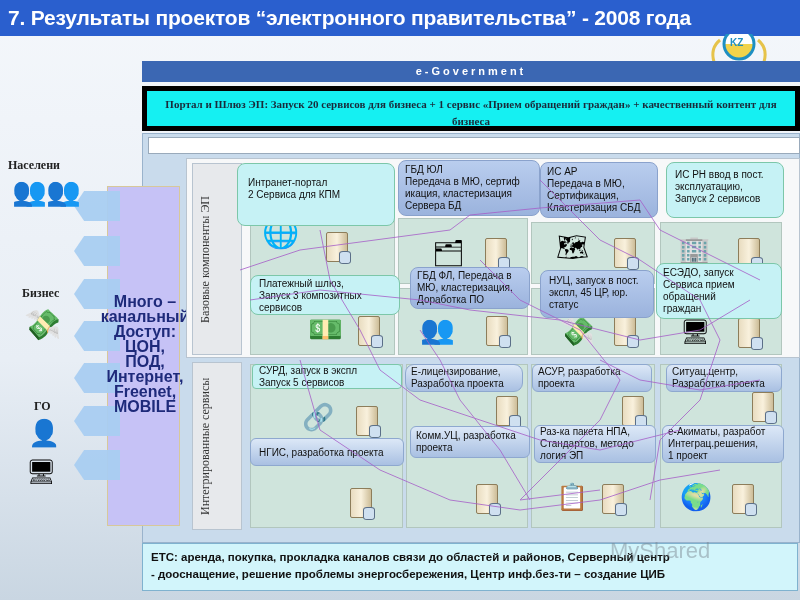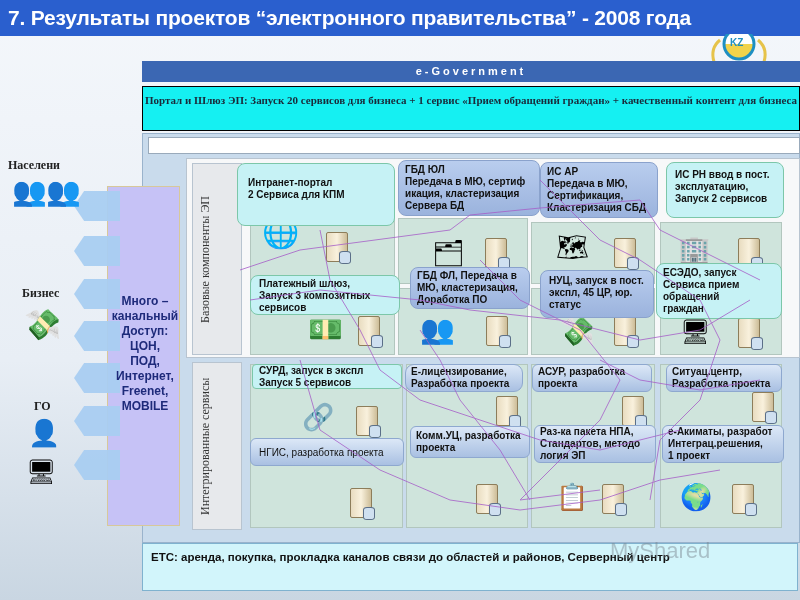--- a/index.html
+++ b/index.html
@@ -15,21 +15,21 @@
     padding: 6px 0 0 8px; white-space: nowrap; letter-spacing: -0.2px;
   }
   .logo { position: absolute; left: 706px; top: 34px; width: 66px; height: 30px; }
   .egov-bar {
     position: absolute; left: 142px; top: 61px; width: 658px; height: 21px;
     background: #3b67b3; color: #fff; font-size: 11px; letter-spacing: 3px;
     text-align: center; line-height: 21px; font-weight: bold;
   }
   .portal-box {
     position: absolute; left: 142px; top: 86px; width: 658px; height: 45px;
-    background: #15f0f2; border: 1px solid #000000;
+    background: #15f0f2; border: 5px solid #000000;
     font-family: "Liberation Serif", serif; font-weight: bold; font-size: 11px;
     text-align: center; line-height: 17px; padding-top: 5px; color: #1a2a3a;
   }
   .empty-bar {
     position: absolute; left: 148px; top: 137px; width: 652px; height: 17px;
     background: #fff; border: 1px solid #9ab;
   }
   .main-frame {
     position: absolute; left: 142px; top: 133px; width: 658px; height: 410px;
     background: #c9dbec; border: 1px solid #9ab3cc; z-index: -1;
@@ -37,21 +37,21 @@
   .left-label {
     position: absolute; left: 8px; font-family: "Liberation Serif", serif;
     font-weight: bold; font-size: 12px; color: #222;
   }
   .multi-box {
     position: absolute; left: 107px; top: 186px; width: 73px; height: 340px;
     background: #c6c2f6; border: 1px solid #d7c89a;
   }
   .multi-text {
     position: absolute; left: 100px; top: 294px; width: 90px;
-    text-align: center; font-weight: bold; font-size: 12px; line-height: 15px;
+    text-align: center; font-weight: bold; font-size: 16px; line-height: 15px;
     color: #1e2a7a;
   }
   .arrow {
     position: absolute; left: 74px; width: 46px; height: 30px;
     background: #a9cdf1;
     clip-path: polygon(0 50%, 22% 0, 100% 0, 100% 100%, 22% 100%);
     opacity: .95;
   }
   .section-panel {
     position: absolute; background: #e7e9ec; border: 1px solid #b8c4d0;
@@ -59,21 +59,21 @@
   .vlabel {
     position: absolute; writing-mode: vertical-rl; transform: rotate(180deg);
     font-family: "Liberation Serif", serif; font-size: 12px; color: #333;
     text-align: center; line-height: 14px;
   }
   .cell {
     position: absolute; background: #cfe4dc; border: 1px solid #b2c6be;
   }
   .callout {
     position: absolute; border-radius: 8px; font-size: 10px; line-height: 12px;
-    padding: 3px 6px; color: #111; font-weight: bold; z-index: 3;
+    padding: 3px 6px; color: #111; font-weight: normal; z-index: 3;
   }
   .c-cyan { background: #c6f2f5; border: 1px solid #7cc7a9; }
   .c-blue { background: linear-gradient(180deg,#b9cdee,#9bb3dd); border: 1px solid #8aa2cc; }
   .c-bar  { background: linear-gradient(180deg,#dce8f7,#a9c0e2); border: 1px solid #8ea8cf; border-radius: 6px; }
   .server {
     position: absolute; width: 22px; height: 30px; z-index: 2;
     background: linear-gradient(90deg,#e8dcc0,#f9f1dd 50%,#cdbd98);
     border: 1px solid #8d7d5a; border-radius: 2px;
   }
   .server::after {
@@ -274,14 +274,15 @@
     <polyline points="480,260 520,300 580,330 620,380 600,420 560,460 520,500 600,490"></polyline>
     <polyline points="540,180 600,240 640,260 700,300 720,340 700,400 660,440 650,500"></polyline>
     <polyline points="300,360 320,430 380,470 450,500 520,510 600,500 660,480 720,470"></polyline>
     <polyline points="420,330 440,360 460,400 500,450 530,500"></polyline>
     <polyline points="600,360 640,380 700,390 760,380"></polyline>
   </g>
 </svg>
 
 <div class="footer-box">
   <div>ЕТС: аренда, покупка, прокладка каналов связи до областей и районов, Серверный центр</div>
+  <div>- дооснащение, решение проблемы энергосбережения, Центр инф.без-ти – создание ЦИБ</div>
 </div>
 <div class="watermark">MyShared</div>
 
 </body></html>

